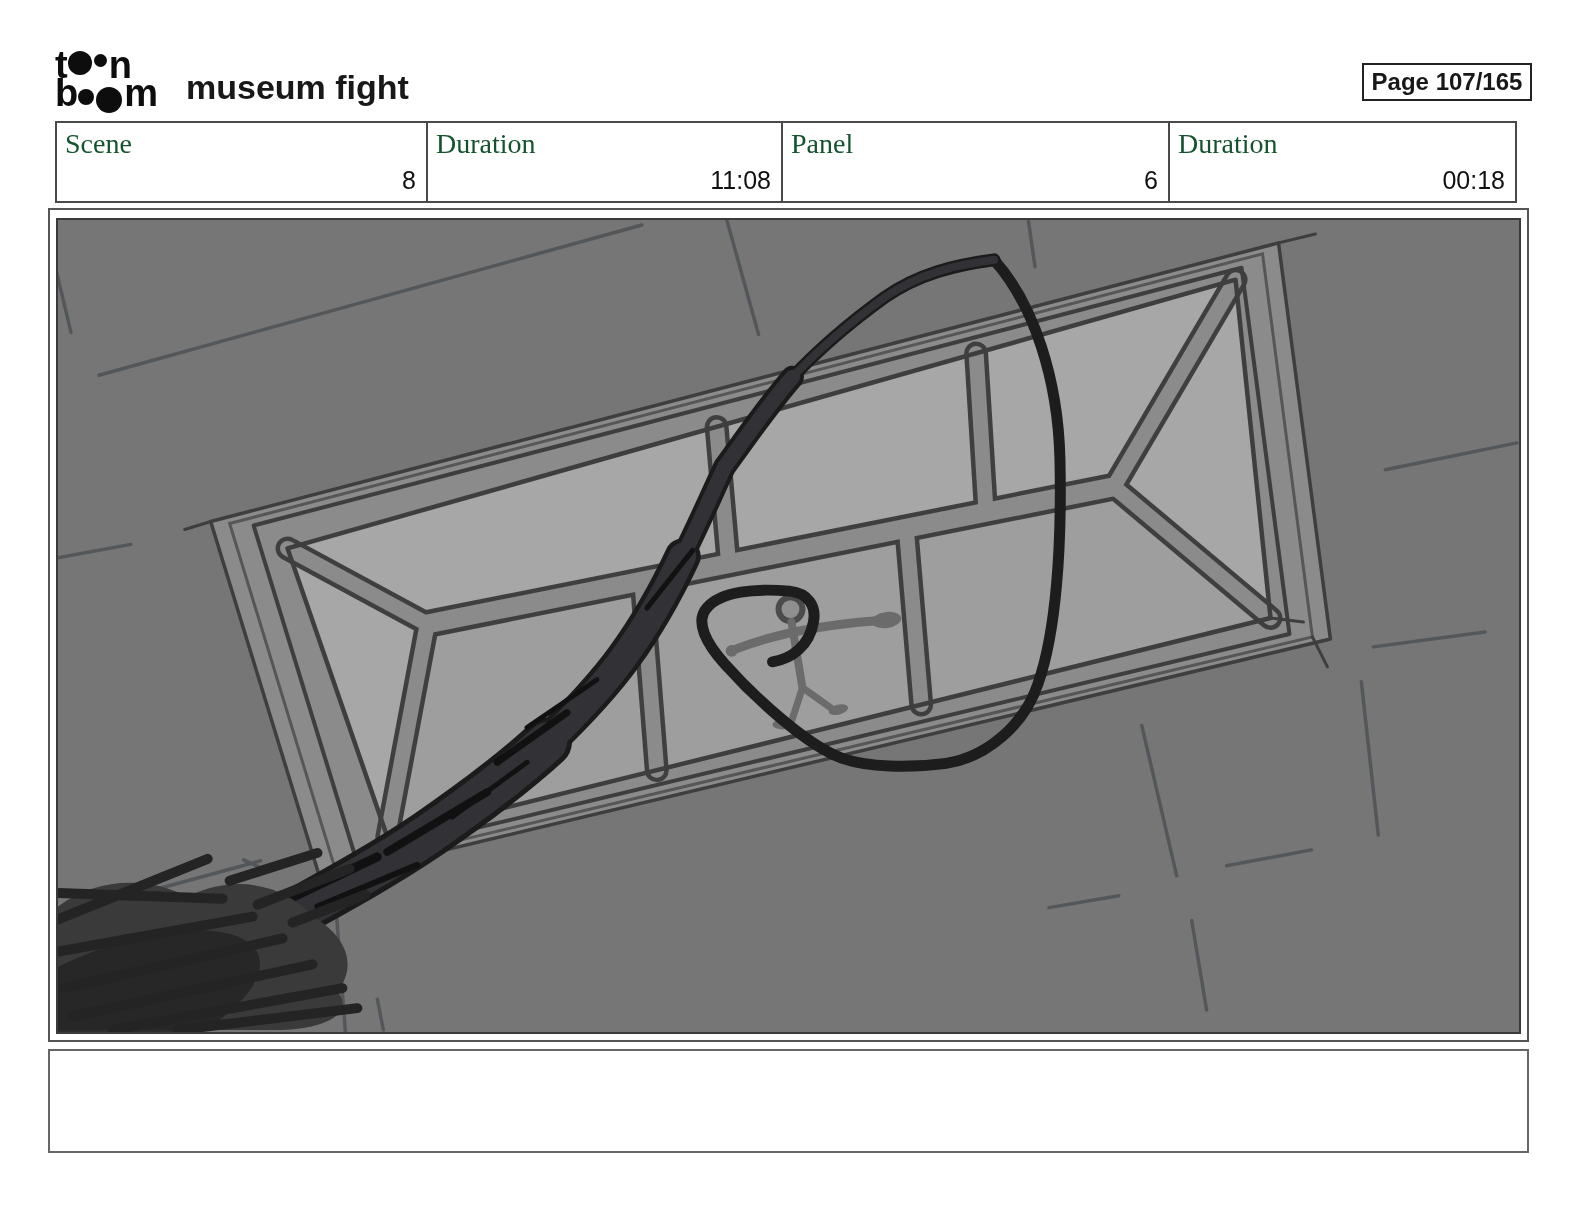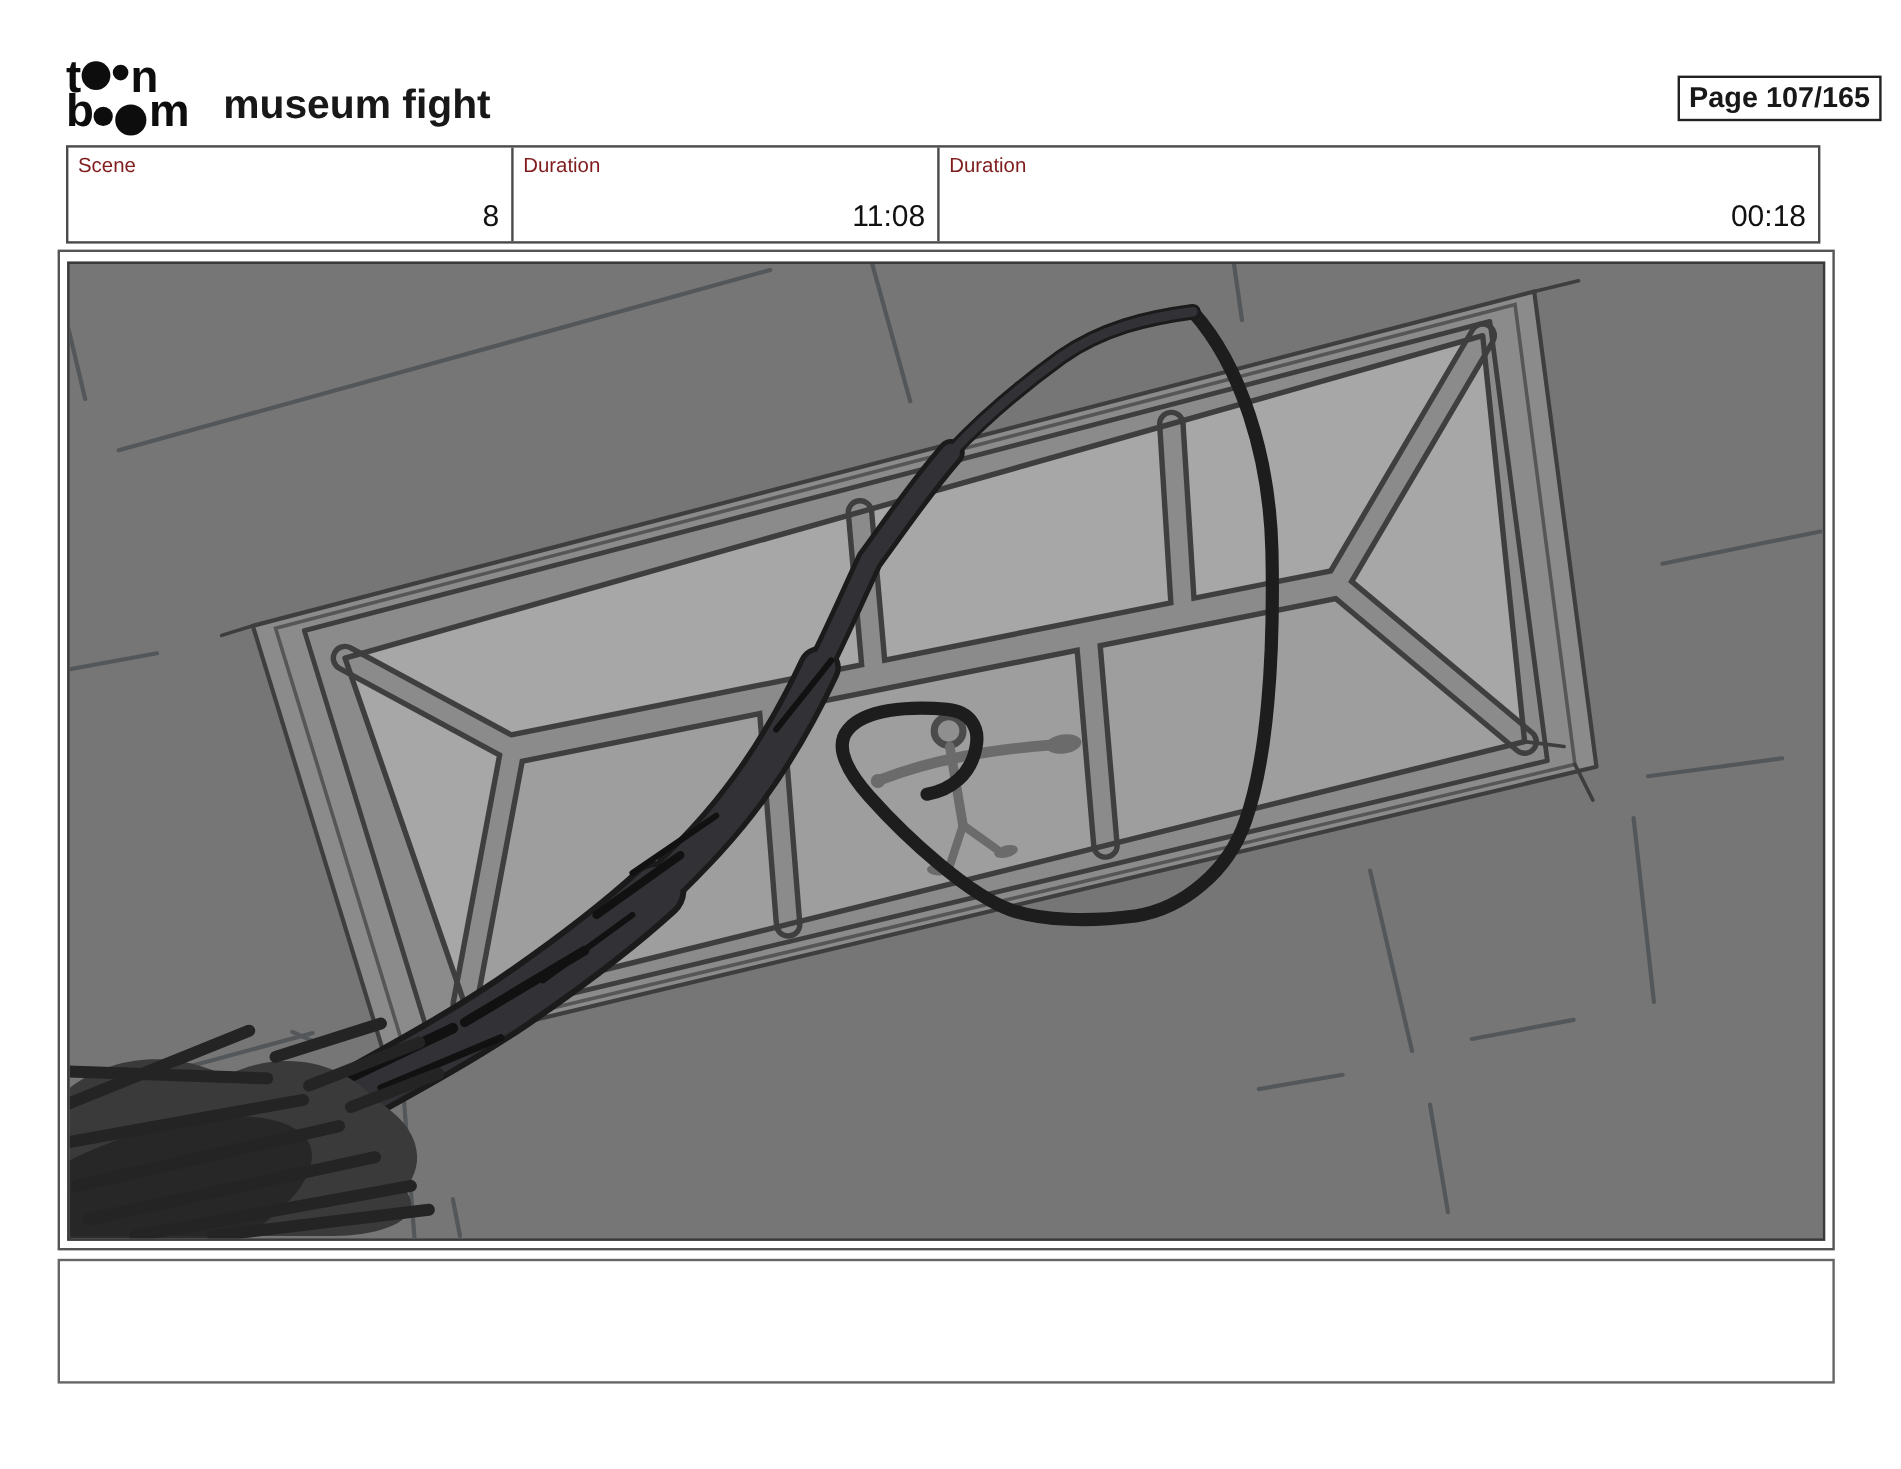--- a/index.html
+++ b/index.html
@@ -21,28 +21,28 @@
   .logo-row.r2{margin-top:-2px;}
   .dot{display:inline-block;border-radius:50%;background:#0d0d0d;}
   .d1{width:24px;height:24px;margin:0 1px 4px 2px;}
   .d2{width:13px;height:13px;margin:0 2px 10px 1px;}
   .d3{width:16px;height:16px;margin:8px 1px 0 2px;}
   .d4{width:26px;height:26px;margin:14px 2px 0 1px;}
   .logo-letter{line-height:30px;}
   .title{position:absolute;left:186px;top:68px;font-size:34px;font-weight:700;}
   .page-box{position:absolute;left:1362px;top:63px;width:170px;height:38px;
     border:2px solid #222;display:flex;align-items:center;justify-content:center;
-    font-size:24px;font-weight:700;background:#fff;margin-left:36px;}
+    font-size:24px;font-weight:700;background:#fff;}
 
   
   .info-row{position:absolute;left:55px;top:121px;width:1462px;height:82px;
     border:2px solid var(--c-table_border);display:flex;background:#fff;}
   .cell{position:relative;height:100%;border-left:2px solid var(--c-table_border);}
   .cell:first-child{border-left:none;}
-  .cell-label{position:absolute;left:8px;top:5px;font-size:17px;color:#7f1d1d;}
+  .cell-label{position:absolute;left:8px;top:5px;font-size:28px;color:#14532d;font-family:Liberation Serif, serif;}
   .cell-value{position:absolute;right:10px;bottom:6px;font-size:25px;color:#111;}
   .w0{width:369px;} .w1{width:355px;} .w2{width:387px;} .w3{flex:1;}
 
   
   .panel{position:absolute;left:48px;top:208px;width:1481px;height:834px;
     border:2px solid #555;background:#fff;}
   .drawing{position:absolute;left:6px;top:8px;right:6px;bottom:6px;
     border:2px solid #3a3a3a;overflow:hidden;background:var(--c-ceiling);}
   .drawing svg{display:block;width:100%;height:100%;}
 
@@ -91,20 +91,24 @@
 
   <div class="info-row">
     <div class="cell w0">
       <div class="cell-label">Scene</div>
       <div class="cell-value">8</div>
     </div>
     <div class="cell w1">
       <div class="cell-label">Duration</div>
       <div class="cell-value">11:08</div>
     </div>
+    <div class="cell w2">
+      <div class="cell-label">Panel</div>
+      <div class="cell-value">6</div>
+    </div>
     <div class="cell w3">
       <div class="cell-label">Duration</div>
       <div class="cell-value">00:18</div>
     </div>
   </div>
 
   <div class="panel">
     <div class="drawing">
       <svg viewBox="0 0 1464 816" preserveAspectRatio="none">
 

